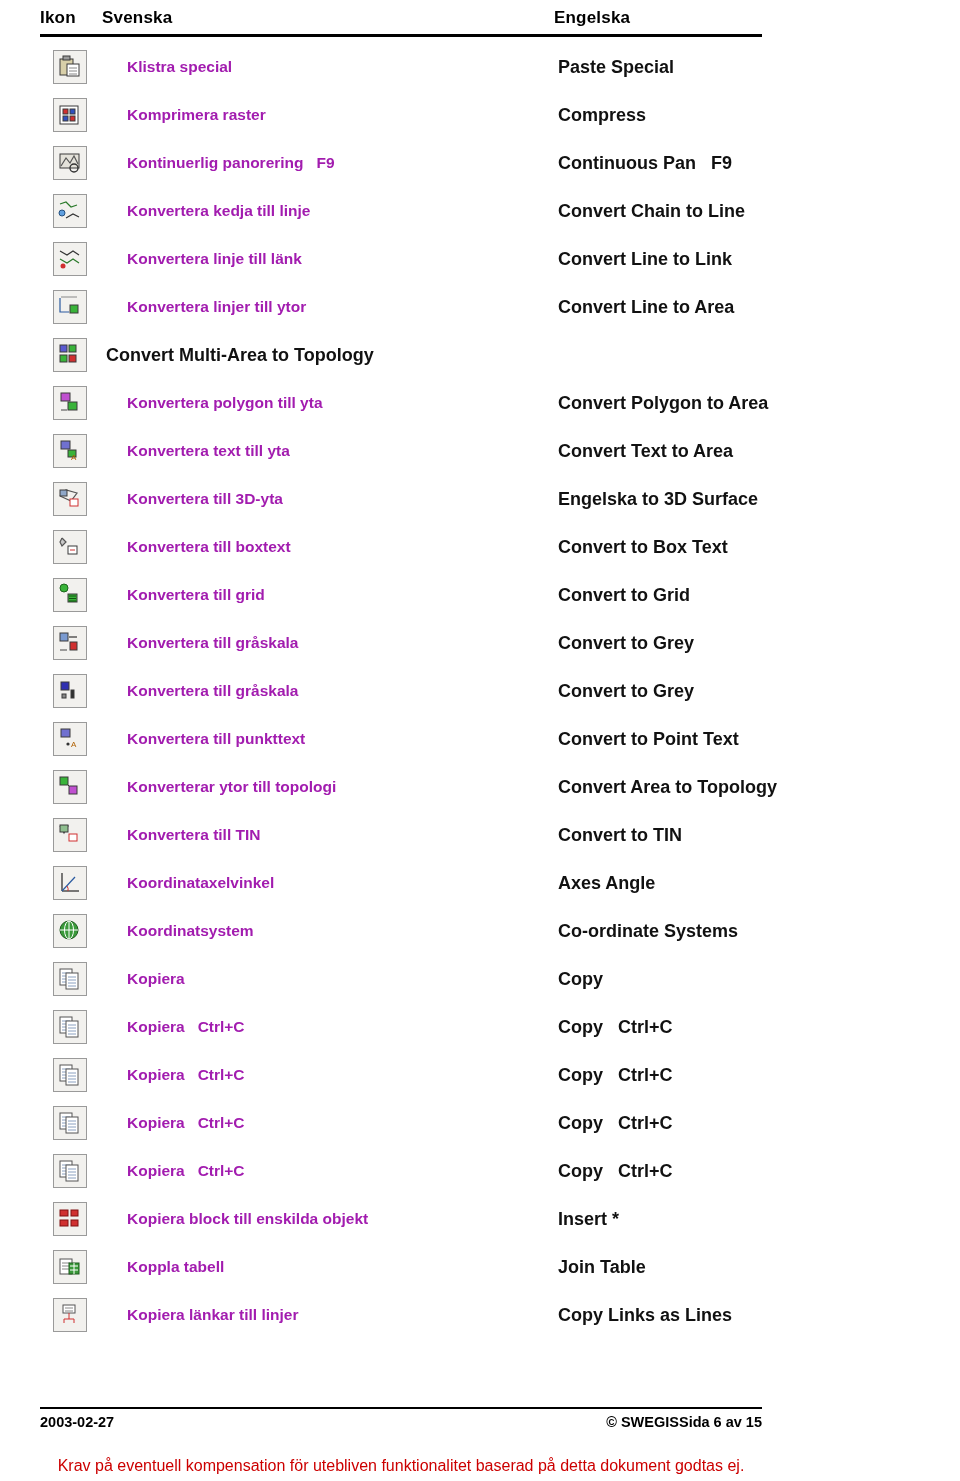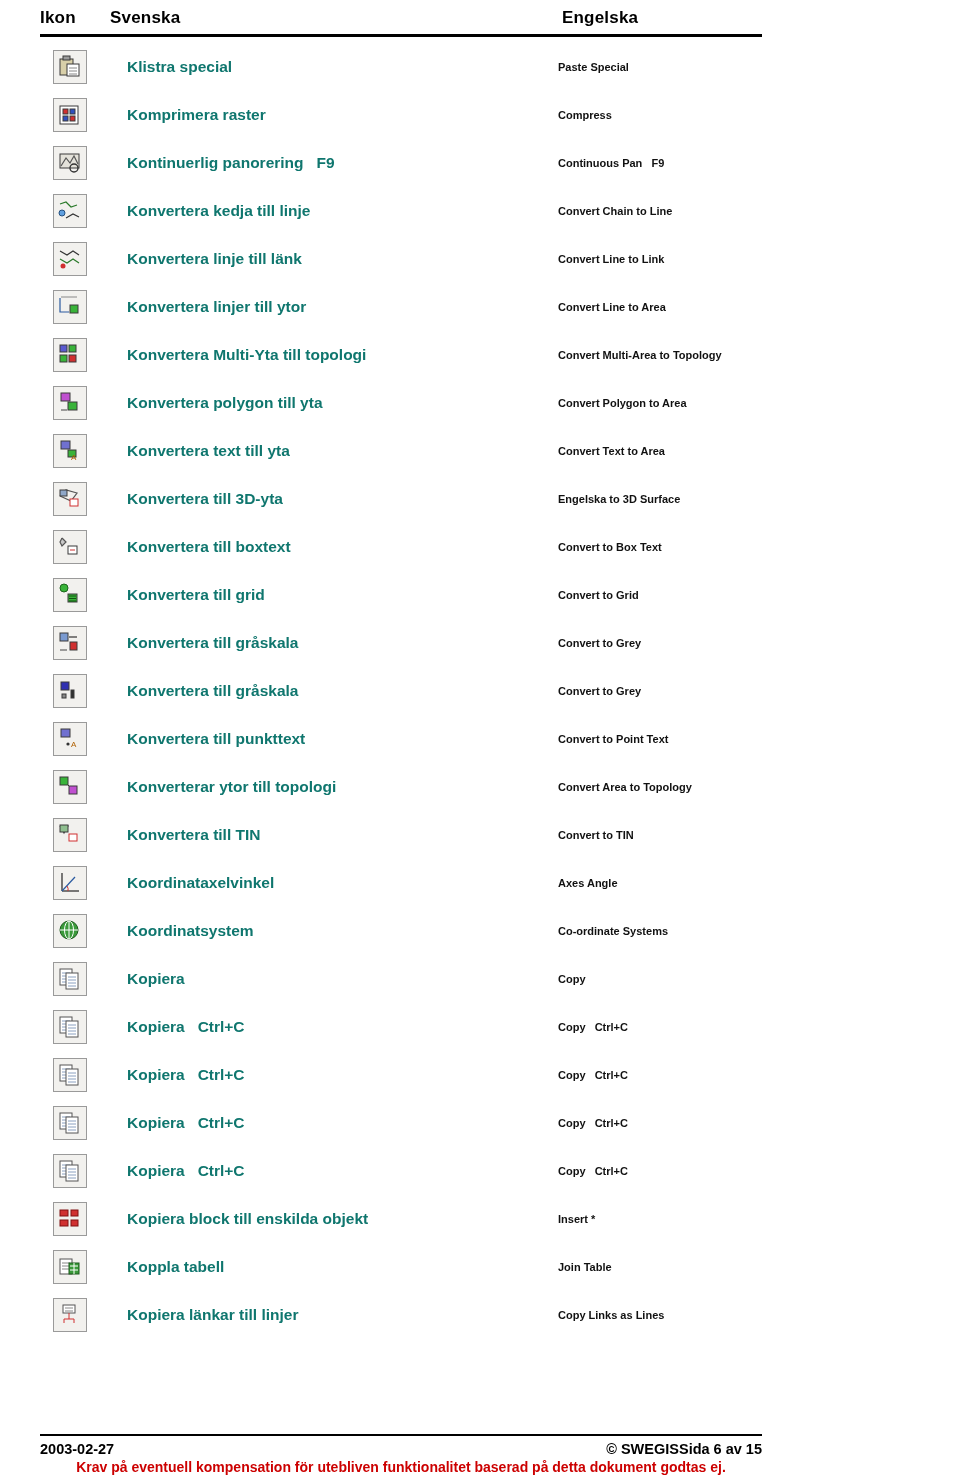--- a/index.html
+++ b/index.html
@@ -32,21 +32,20 @@
     font-size: 17px;
     letter-spacing: 0.2px;
   }
   .header .col-icon {
     width: 62px;
     flex: 0 0 62px;
   }
   .header .col-sv {
     width: 452px;
     flex: 0 0 452px;
-    margin-left: 8px;
   }
   .header .col-en {
     flex: 1 1 auto;
   }
   .header-rule {
     height: 3px;
     background: #000000;
     margin: 0 0 6px 0;
   }
   
@@ -65,28 +64,28 @@
     align-items: center;
     justify-content: flex-start;
     padding-left: 13px;
     box-sizing: border-box;
   }
   .cell-sv {
     width: 452px;
     flex: 0 0 452px;
     font-size: 15.5px;
     font-weight: bold;
-    color: #0f766e;
+    color: #a21caf;
     padding-left: 25px;
     box-sizing: border-box;
     white-space: pre;
   }
   .cell-en {
     flex: 1 1 auto;
-    font-size: 11px;
+    font-size: 18px;
     font-weight: bold;
     color: #111111;
     padding-left: 4px;
     box-sizing: border-box;
     white-space: pre;
   }
   
   .icon-box {
     width: 34px;
     height: 34px;
@@ -118,24 +117,24 @@
   .footer-line {
     display: flex;
     font-size: 14.5px;
     font-weight: bold;
     align-items: baseline;
   }
   .footer-left { flex: 0 0 auto; text-align: center; }
   .footer-center { flex: 1 1 auto; text-align: right; }
   .footer-right { flex: 0 0 auto; }
   .footer-note {
-    margin-top: 2px;
+    margin-top: 27px;
     text-align: center;
-    font-size: 14px;
-    font-weight: bold;
+    font-size: 16px;
+    font-weight: normal;
     color: #cc0000;
   }
 </style>
 </head>
 <body>
 
 <div class="page">
 
   <div class="header">
     <div class="col-icon">Ikon</div>
@@ -232,21 +231,20 @@
         <div class="cell-icon">
           <span class="icon-box">
             <svg width="26" height="26" viewBox="0 0 26 26">
               <rect x="3" y="3" width="7" height="7" fill="#5a5ad0" stroke="#3a3a3a" stroke-width="1"></rect>
               <rect x="12" y="3" width="7" height="7" fill="#39b339" stroke="#3a3a3a" stroke-width="1"></rect>
               <rect x="3" y="13" width="7" height="7" fill="#39b339" stroke="#3a3a3a" stroke-width="1"></rect>
               <rect x="12" y="13" width="7" height="7" fill="#d03030" stroke="#3a3a3a" stroke-width="1"></rect>
             </svg>
           </span>
         </div>
-        <div class="cell-sv">Konvertera Multi-Yta till topologi</div>
         <div class="cell-en">Convert Multi-Area to Topology</div>
       </div>
       <div class="row">
         <div class="cell-icon">
           <span class="icon-box">
             <svg width="26" height="26" viewBox="0 0 26 26">
               <rect x="4" y="3" width="9" height="8" fill="#c050d0" stroke="#3a3a3a" stroke-width="1"></rect>
               <rect x="11" y="12" width="9" height="8" fill="#39b339" stroke="#3a3a3a" stroke-width="1"></rect>
               <line x1="4" y1="20" x2="10" y2="20" stroke="#444"></line>
             </svg>

